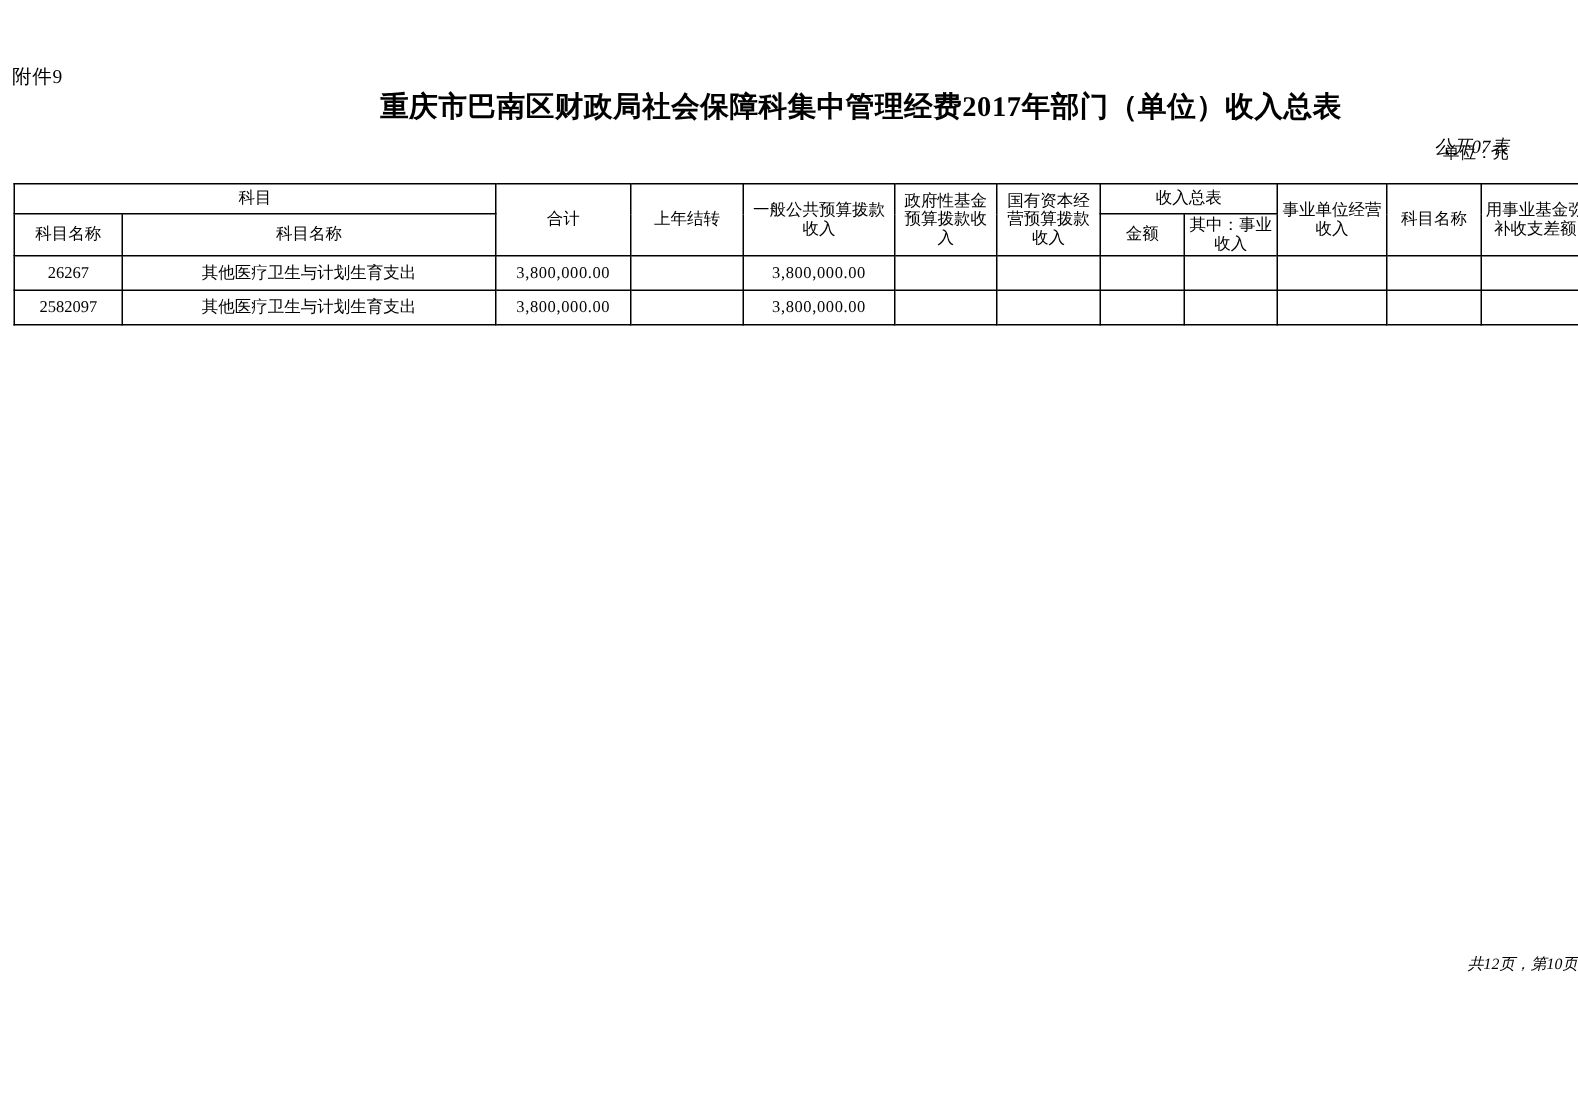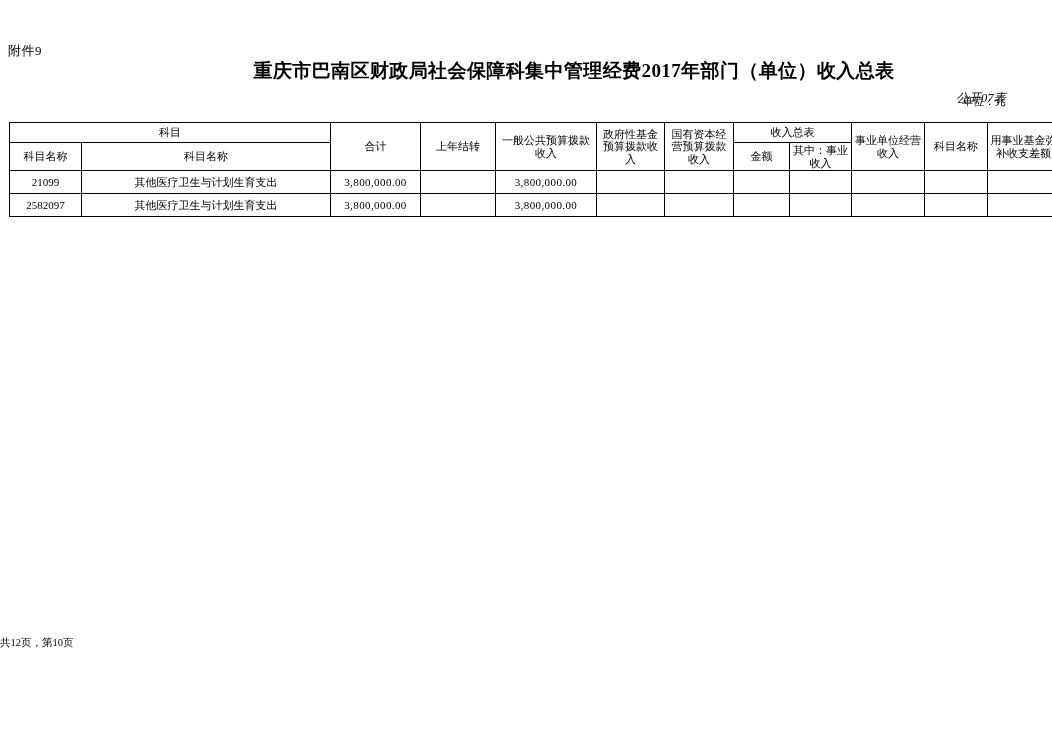--- a/index.html
+++ b/index.html
@@ -94,22 +94,23 @@
     padding-right: 8px;
     font-family: "Liberation Serif", "DejaVu Serif", serif;
     letter-spacing: 0.4px;
     margin-top: 20px;
   }
   .footer {
     position: absolute;
     bottom: 10px;
     left: 0;
     width: 1052px;
-    text-align: left;
+    text-align: right;
     font-size: 10.5px;
+    font-style: italic;
   }
 </style>
 </head>
 <body>
 
 <div class="page">
 
   <div class="attachment-label">附件9</div>
 
   <div class="doc-title">重庆市巴南区财政局社会保障科集中管理经费2017年部门（单位）收入总表</div>
@@ -146,21 +147,21 @@
         <td rowspan="2" class="hdr-tall">用事业基金弥补收支差额</td>
       </tr>
       <tr class="hdr-row2">
         <td>科目名称</td>
         <td>科目名称</td>
         <td>金额</td>
         <td>其中：事业收入</td>
       </tr>
 
       <tr>
-        <td class="cell-code">21099</td>
+        <td class="cell-code">26267</td>
         <td class="cell-name">其他医疗卫生与计划生育支出</td>
         <td class="cell-num">3,800,000.00</td>
         <td class="cell-num"></td>
         <td class="cell-num">3,800,000.00</td>
         <td class="cell-num"></td>
         <td class="cell-num"></td>
         <td class="cell-num"></td>
         <td class="cell-num"></td>
         <td class="cell-num"></td>
         <td class="cell-num"></td>

